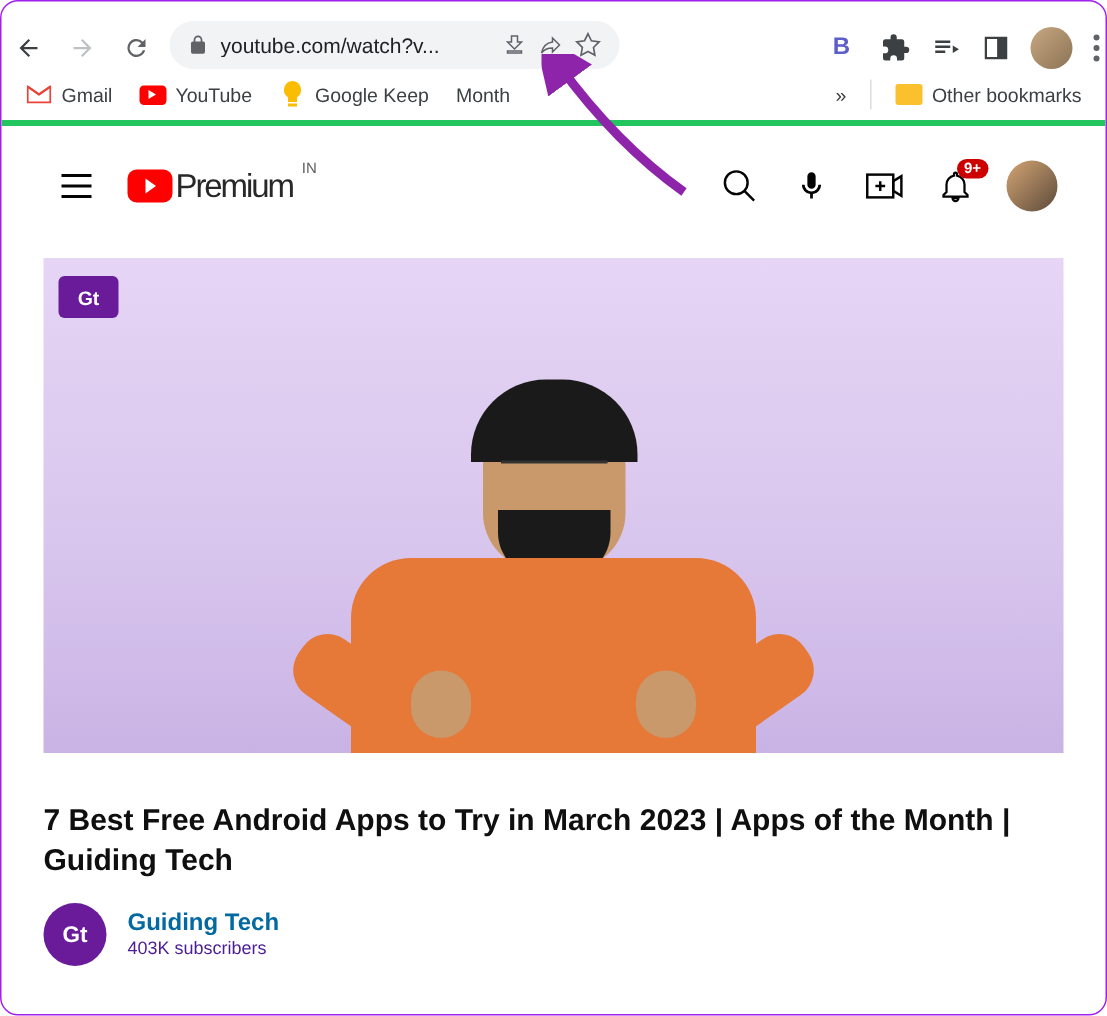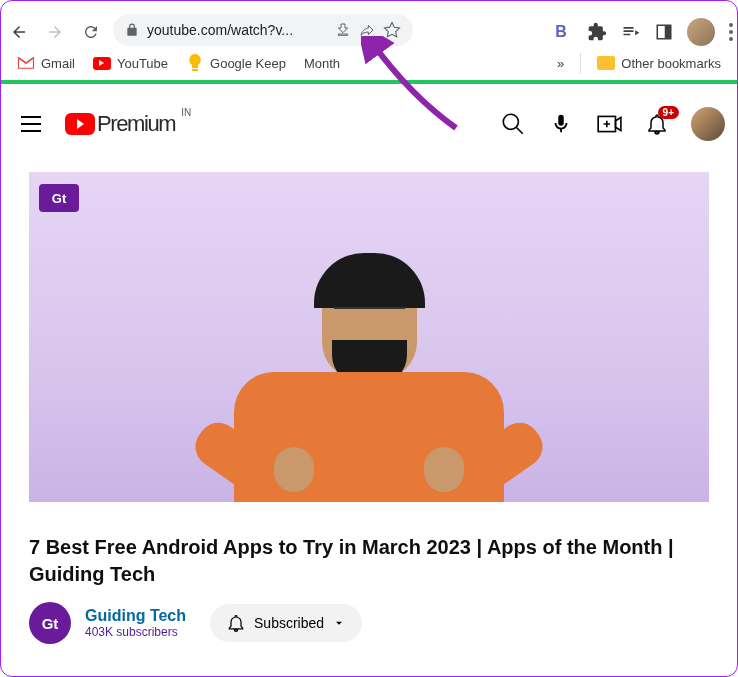--- a/index.html
+++ b/index.html
@@ -15,21 +15,21 @@
 .profile-pic { width: 28px; height: 28px; border-radius: 50%; background: linear-gradient(135deg, #c9a882 0%, #8b7355 100%); }
 .menu-dots { display: flex; flex-direction: column; gap: 3px; }
 .menu-dots span { width: 4px; height: 4px; background: #5f6368; border-radius: 50%; }
 
 .bookmarks-bar { height: 38px; display: flex; align-items: center; padding: 0 16px; gap: 18px; font-size: 13px; color: #3c4043; border-bottom: 4px solid #22c55e; }
 .bookmark-item { display: flex; align-items: center; gap: 6px; cursor: pointer; }
 .bm-icon { width: 18px; height: 18px; display: flex; align-items: center; justify-content: center; }
 .bookmarks-right { margin-left: auto; display: flex; align-items: center; gap: 16px; }
 .folder-icon { width: 18px; height: 14px; background: #fbc02d; border-radius: 2px; }
 
-.yt-header { height: 56px; display: flex; align-items: center; padding: 0 12px; gap: 16px; margin-top: 12px; }
+.yt-header { height: 56px; display: flex; align-items: center; padding: 0 32px; gap: 16px; margin-top: 12px; }
 .hamburger { display: flex; flex-direction: column; gap: 5px; cursor: pointer; padding: 8px; }
 .hamburger span { width: 20px; height: 2px; background: #030303; }
 .yt-logo { display: flex; align-items: center; gap: 2px; position: relative; }
 .yt-play { width: 30px; height: 22px; background: #ff0000; border-radius: 6px; display: flex; align-items: center; justify-content: center; }
 .yt-play::after { content: ''; border-left: 7px solid #fff; border-top: 5px solid transparent; border-bottom: 5px solid transparent; }
 .premium-text { font-size: 22px; font-weight: 500; letter-spacing: -1.4px; color: #282828; font-family: Arial; }
 .country-code { font-size: 10px; color: #606060; position: absolute; top: -4px; right: -16px; }
 .yt-right { margin-left: auto; display: flex; align-items: center; gap: 20px; }
 .yt-icon-btn { width: 28px; height: 28px; display: flex; align-items: center; justify-content: center; cursor: pointer; position: relative; }
 .notif-badge { position: absolute; top: -4px; right: -8px; background: #cc0000; color: #fff; font-size: 10px; padding: 1px 5px; border-radius: 9px; font-weight: bold; }
@@ -214,29 +214,20 @@
         </div>
     </div>
   </div>
   <h1 class="video-title">7 Best Free Android Apps to Try in March 2023 | Apps of the Month | Guiding Tech</h1>
   <div class="channel-row">
     <div class="ch-avatar">Gt</div>
     <div class="ch-info">
       <span class="ch-name">Guiding Tech</span>
       <span class="ch-subs">403K subscribers</span>
     </div>
-    <div class="sub-btn">
-      <svg width="20" height="20" viewBox="0 0 24 24">
-          <path d="M12 22a2 2 0 0 0 2-2h-4a2 2 0 0 0 2 2zm6-6V11a6 6 0 0 0-5-5.9V4a1 1 0 0 0-2 0v1.1A6 6 0 0 0 6 11v5l-2 2v1h16v-1z" fill="none" stroke="#030303" stroke-width="1.5"></path>
-        </svg>
-      <span>Subscribed</span>
-      <svg width="14" height="14" viewBox="0 0 24 24">
-          <path d="M7 10l5 5 5-5z" fill="#030303"></path>
-        </svg>
-    </div>
   </div>
 </div>
 
 <svg class="annotation-arrow" width="110" height="100">
   <defs>
       <marker id="ah" markerWidth="10" markerHeight="10" refX="2" refY="3" orient="auto">
         <path d="M0,0 L0,6 L7,3 z" fill="#8e24aa"></path>
       </marker>
     </defs>
   <path d="M95,92 Q50,60 12,8" stroke="#8e24aa" stroke-width="6" fill="none" marker-end="url(#ah)"></path>

